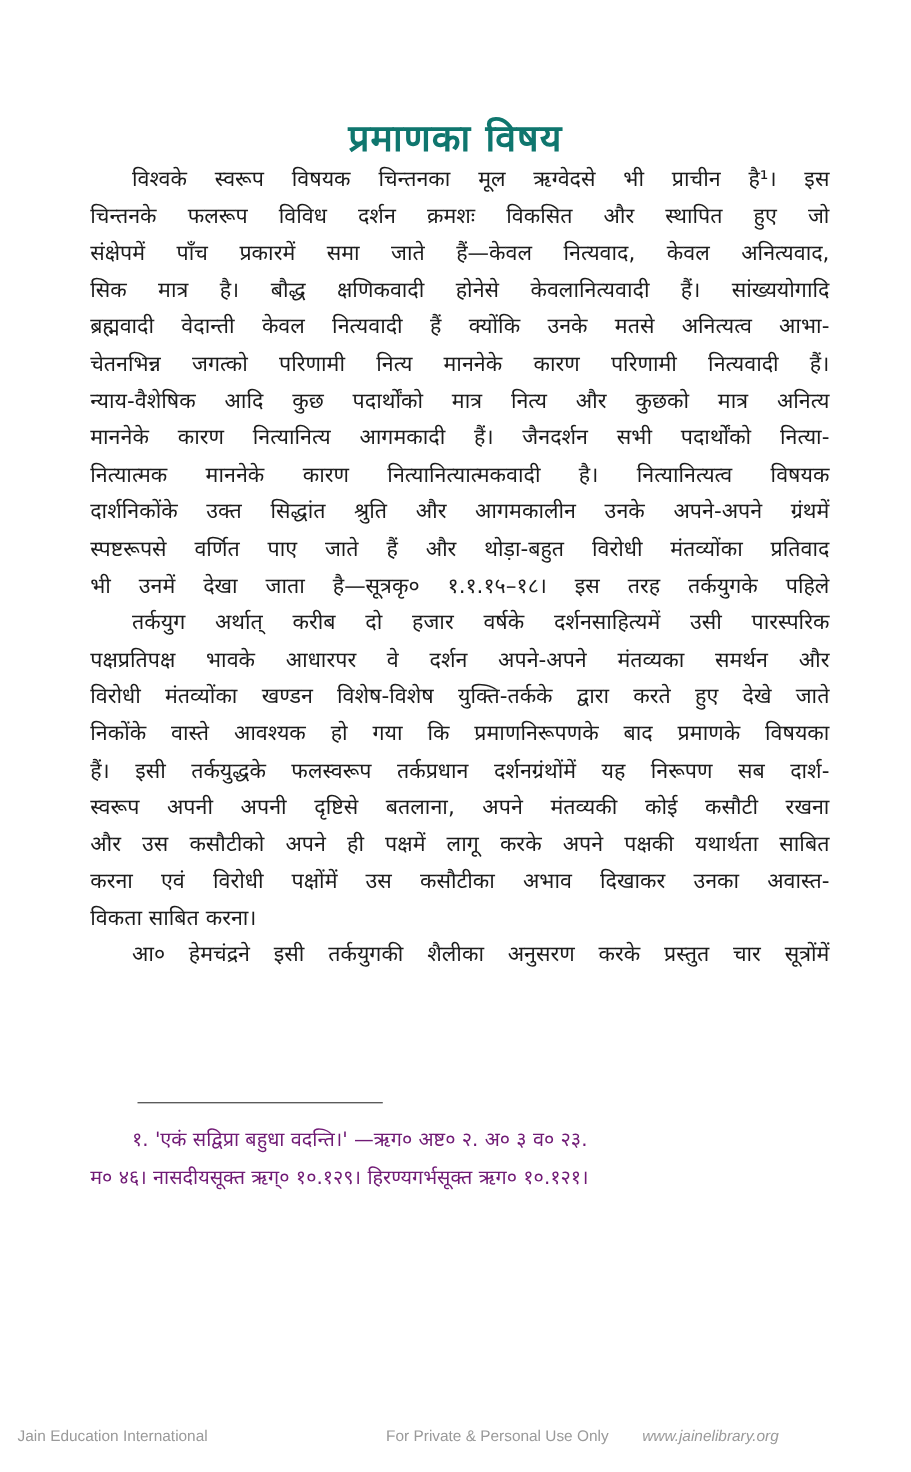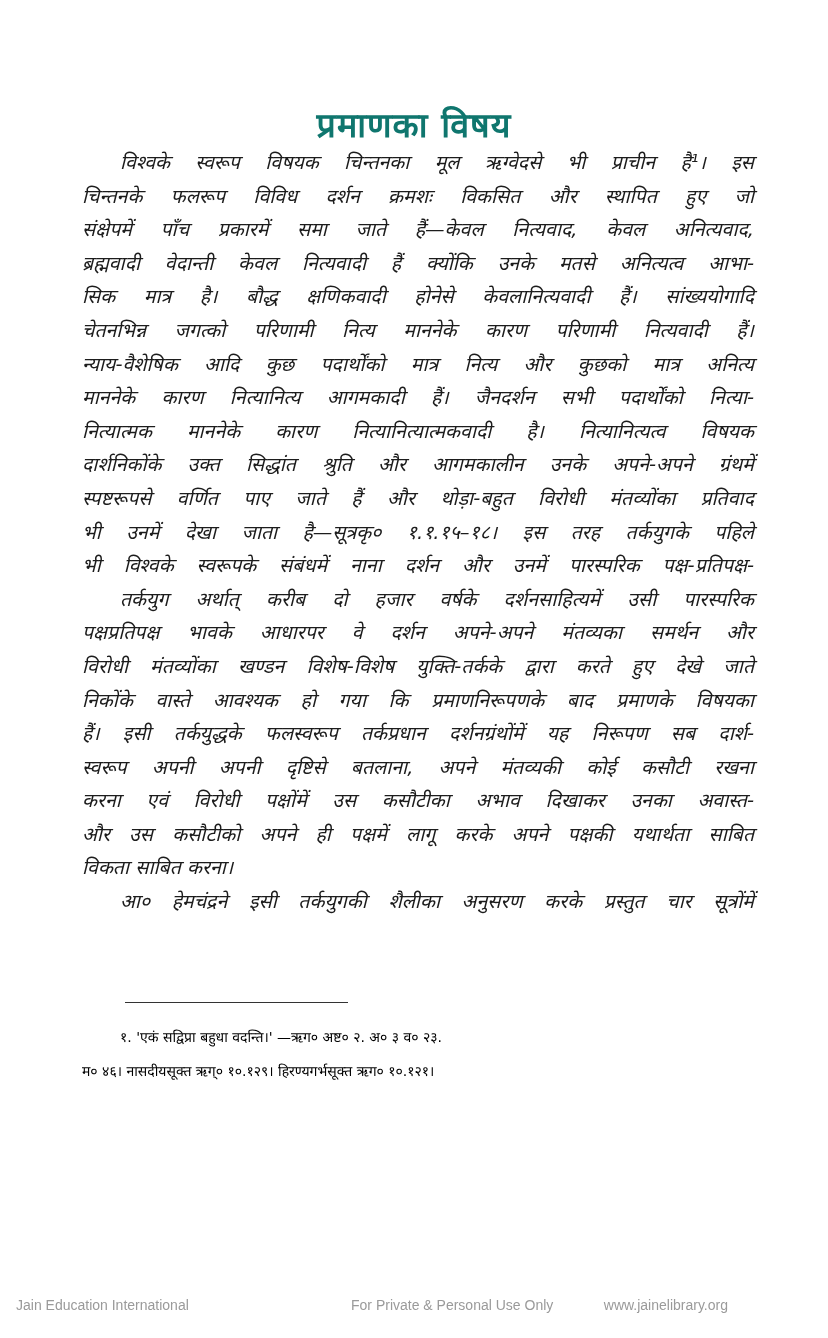--- a/index.html
+++ b/index.html
@@ -24,21 +24,20 @@
       font-size: 34px;
       font-weight: bold;
       color: #0f766e;
       letter-spacing: 1px;
     }
     .body-text {
       position: absolute;
       top: 146px;
       left: 82px;
       width: 672px;
-      font-style: italic;
     }
     .line {
       display: block;
       height: 33.6px;
       line-height: 33.6px;
       font-size: 19.5px;
       white-space: nowrap;
       text-align: justify;
       text-align-last: justify;
       color: #1c1c1c;
@@ -60,74 +59,73 @@
     .footnotes {
       position: absolute;
       top: 1020px;
       left: 82px;
       width: 672px;
     }
     .fn-line {
       display: block;
       height: 34px;
       line-height: 34px;
-      font-size: 14px;
+      font-size: 18px;
       white-space: nowrap;
-      color: #000000;
+      color: #701a75;
     }
     .fn-line.indent {
       padding-left: 38px;
     }
     .footer {
       position: absolute;
       top: 1297px;
       left: 0;
       width: 736px;
       height: 20px;
       font-family: "Liberation Sans", sans-serif;
       font-size: 14px;
       color: #9a9a9a;
     }
     .footer span {
       position: absolute;
       top: 0;
     }
     .footer .f-left { left: 16px; }
     .footer .f-center { left: 327px; margin-left: 24px; }
-    .footer .f-right { right: 8px; }
+    .footer .f-right { right: 28px; font-style: italic; }
   </style>
 </head>
 <body>
 
 <h1 class="page-title">प्रमाणका विषय</h1>
 
 <div class="body-text">
 
   <span class="line indent">विश्वके स्वरूप विषयक चिन्तनका मूल ऋग्वेदसे भी प्राचीन है¹। इस</span>
   <span class="line">चिन्तनके फलरूप विविध दर्शन क्रमशः विकसित और स्थापित हुए जो</span>
   <span class="line">संक्षेपमें पाँच प्रकारमें समा जाते हैं—केवल नित्यवाद, केवल अनित्यवाद,</span>
+  <span class="line">सिक मात्र है। बौद्ध क्षणिकवादी होनेसे केवलानित्यवादी हैं। सांख्ययोगादि</span>
   <span class="line">ब्रह्मवादी वेदान्ती केवल नित्यवादी हैं क्योंकि उनके मतसे अनित्यत्व आभा-</span>
-  <span class="line">सिक मात्र है। बौद्ध क्षणिकवादी होनेसे केवलानित्यवादी हैं। सांख्ययोगादि</span>
   <span class="line">चेतनभिन्न जगत्को परिणामी नित्य माननेके कारण परिणामी नित्यवादी हैं।</span>
   <span class="line">न्याय-वैशेषिक आदि कुछ पदार्थोंको मात्र नित्य और कुछको मात्र अनित्य</span>
   <span class="line">माननेके कारण नित्यानित्य आगमकादी हैं। जैनदर्शन सभी पदार्थोंको नित्या-</span>
   <span class="line">नित्यात्मक माननेके कारण नित्यानित्यात्मकवादी है। नित्यानित्यत्व विषयक</span>
   <span class="line">दार्शनिकोंके उक्त सिद्धांत श्रुति और आगमकालीन उनके अपने-अपने ग्रंथमें</span>
   <span class="line">स्पष्टरूपसे वर्णित पाए जाते हैं और थोड़ा-बहुत विरोधी मंतव्योंका प्रतिवाद</span>
   <span class="line">भी उनमें देखा जाता है—सूत्रकृ० १.१.१५–१८। इस तरह तर्कयुगके पहिले</span>
-  <span class="line">भी विश्वके स्वरूपके संबंधमें नाना दर्शन और उनमें पारस्परिक पक्ष-प्रतिपक्ष-</span>
 
   <span class="line indent">तर्कयुग अर्थात् करीब दो हजार वर्षके दर्शनसाहित्यमें उसी पारस्परिक</span>
   <span class="line">पक्षप्रतिपक्ष भावके आधारपर वे दर्शन अपने-अपने मंतव्यका समर्थन और</span>
   <span class="line">विरोधी मंतव्योंका खण्डन विशेष-विशेष युक्ति-तर्कके द्वारा करते हुए देखे जाते</span>
   <span class="line">निकोंके वास्ते आवश्यक हो गया कि प्रमाणनिरूपणके बाद प्रमाणके विषयका</span>
   <span class="line">हैं। इसी तर्कयुद्धके फलस्वरूप तर्कप्रधान दर्शनग्रंथोंमें यह निरूपण सब दार्श-</span>
   <span class="line">स्वरूप अपनी अपनी दृष्टिसे बतलाना, अपने मंतव्यकी कोई कसौटी रखना</span>
+  <span class="line">और उस कसौटीको अपने ही पक्षमें लागू करके अपने पक्षकी यथार्थता साबित</span>
   <span class="line">करना एवं विरोधी पक्षोंमें उस कसौटीका अभाव दिखाकर उनका अवास्त-</span>
-  <span class="line">और उस कसौटीको अपने ही पक्षमें लागू करके अपने पक्षकी यथार्थता साबित</span>
   <span class="line last">विकता साबित करना।</span>
 
   <span class="line indent">आ० हेमचंद्रने इसी तर्कयुगकी शैलीका अनुसरण करके प्रस्तुत चार सूत्रोंमें</span>
 </div>
 
 <div class="footnote-rule"></div>
 
 <div class="footnotes">
   <span class="fn-line indent">१. 'एकं सद्विप्रा बहुधा वदन्ति।' —ऋग० अष्ट० २. अ० ३ व० २३.</span>
   <span class="fn-line">म० ४६। नासदीयसूक्त ऋग्० १०.१२९। हिरण्यगर्भसूक्त ऋग० १०.१२१।</span>

